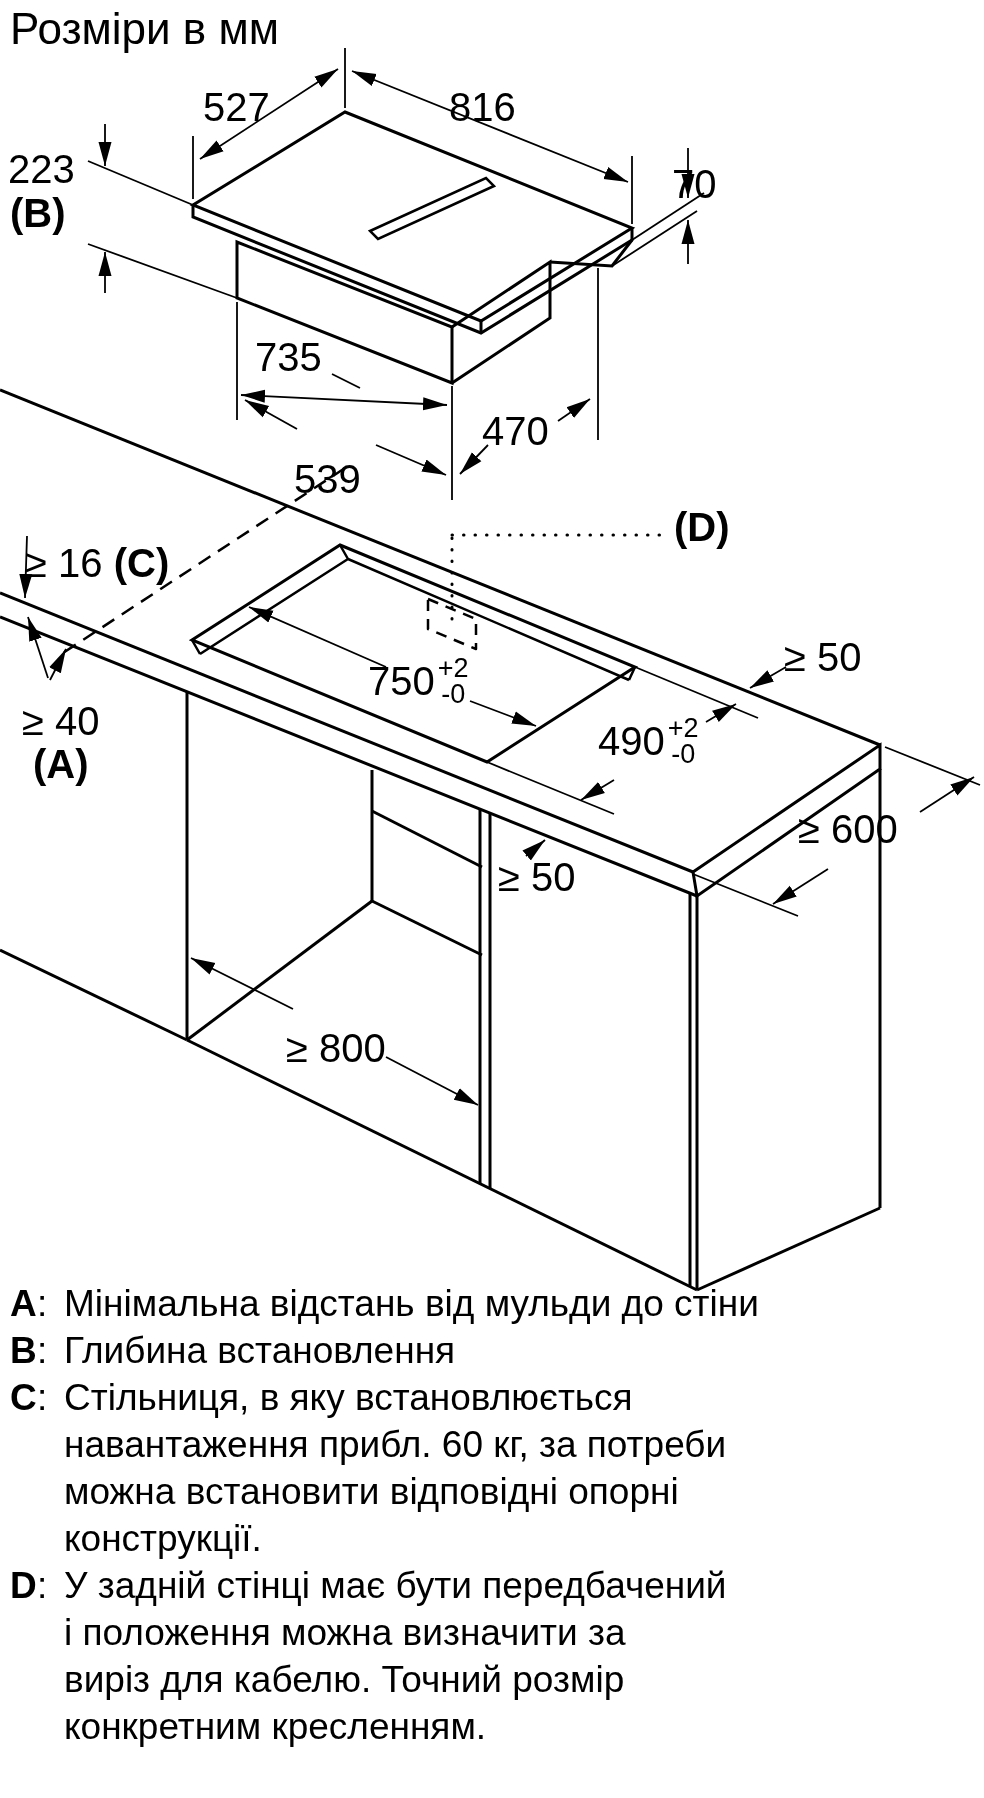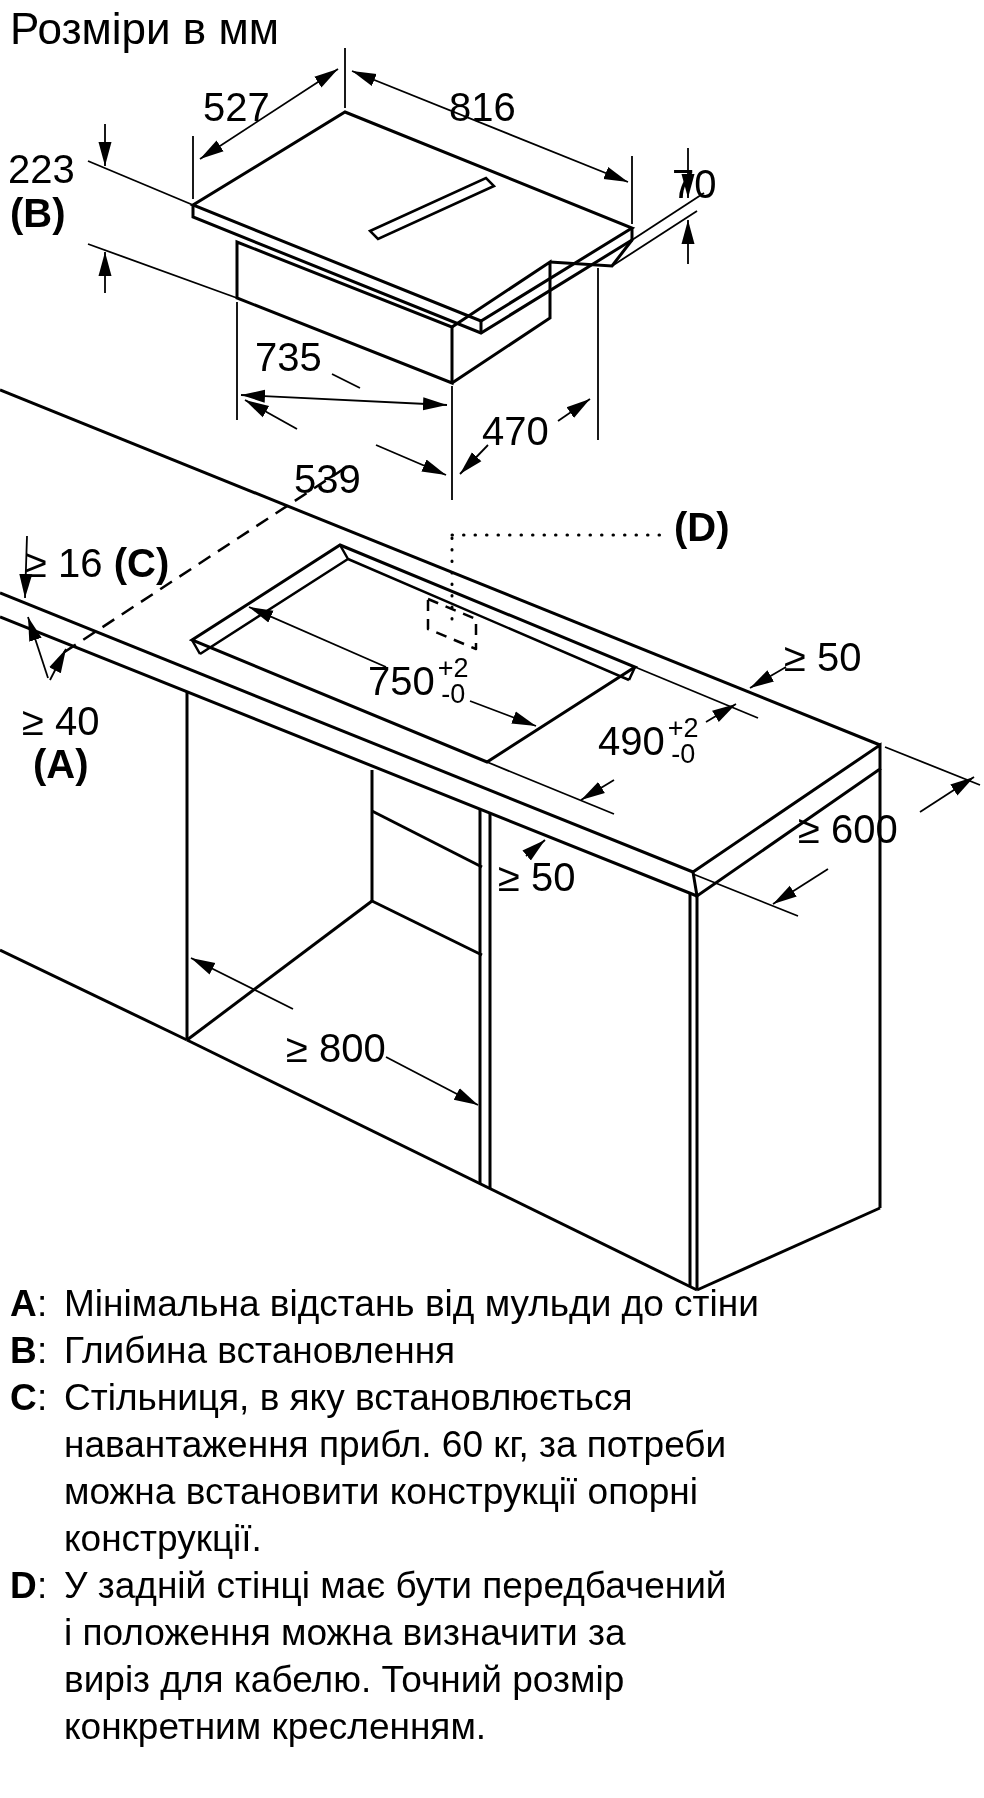--- a/index.html
+++ b/index.html
@@ -171,21 +171,21 @@
     <div class="legend-item">
       <span class="legend-key">B</span>
         <span class="legend-colon">:</span>
       <div>Глибина встановлення</div>
     </div>
     <div class="legend-item">
       <span class="legend-key">C</span>
         <span class="legend-colon">:</span>
       <div>Стільниця, в яку встановлюється</div>
       <div>навантаження прибл. 60 кг, за потреби</div>
-      <div>можна встановити конструкції опорні</div>
+      <div>можна встановити відповідні опорні</div>
       <div>конструкції.</div>
     </div>
     <div class="legend-item">
       <span class="legend-key">D</span>
         <span class="legend-colon">:</span>
       <div>У задній стінці має бути передбачений</div>
       <div>і положення можна визначити за</div>
       <div>виріз для кабелю. Точний розмір</div>
       <div>конкретним кресленням.</div>
     </div>

